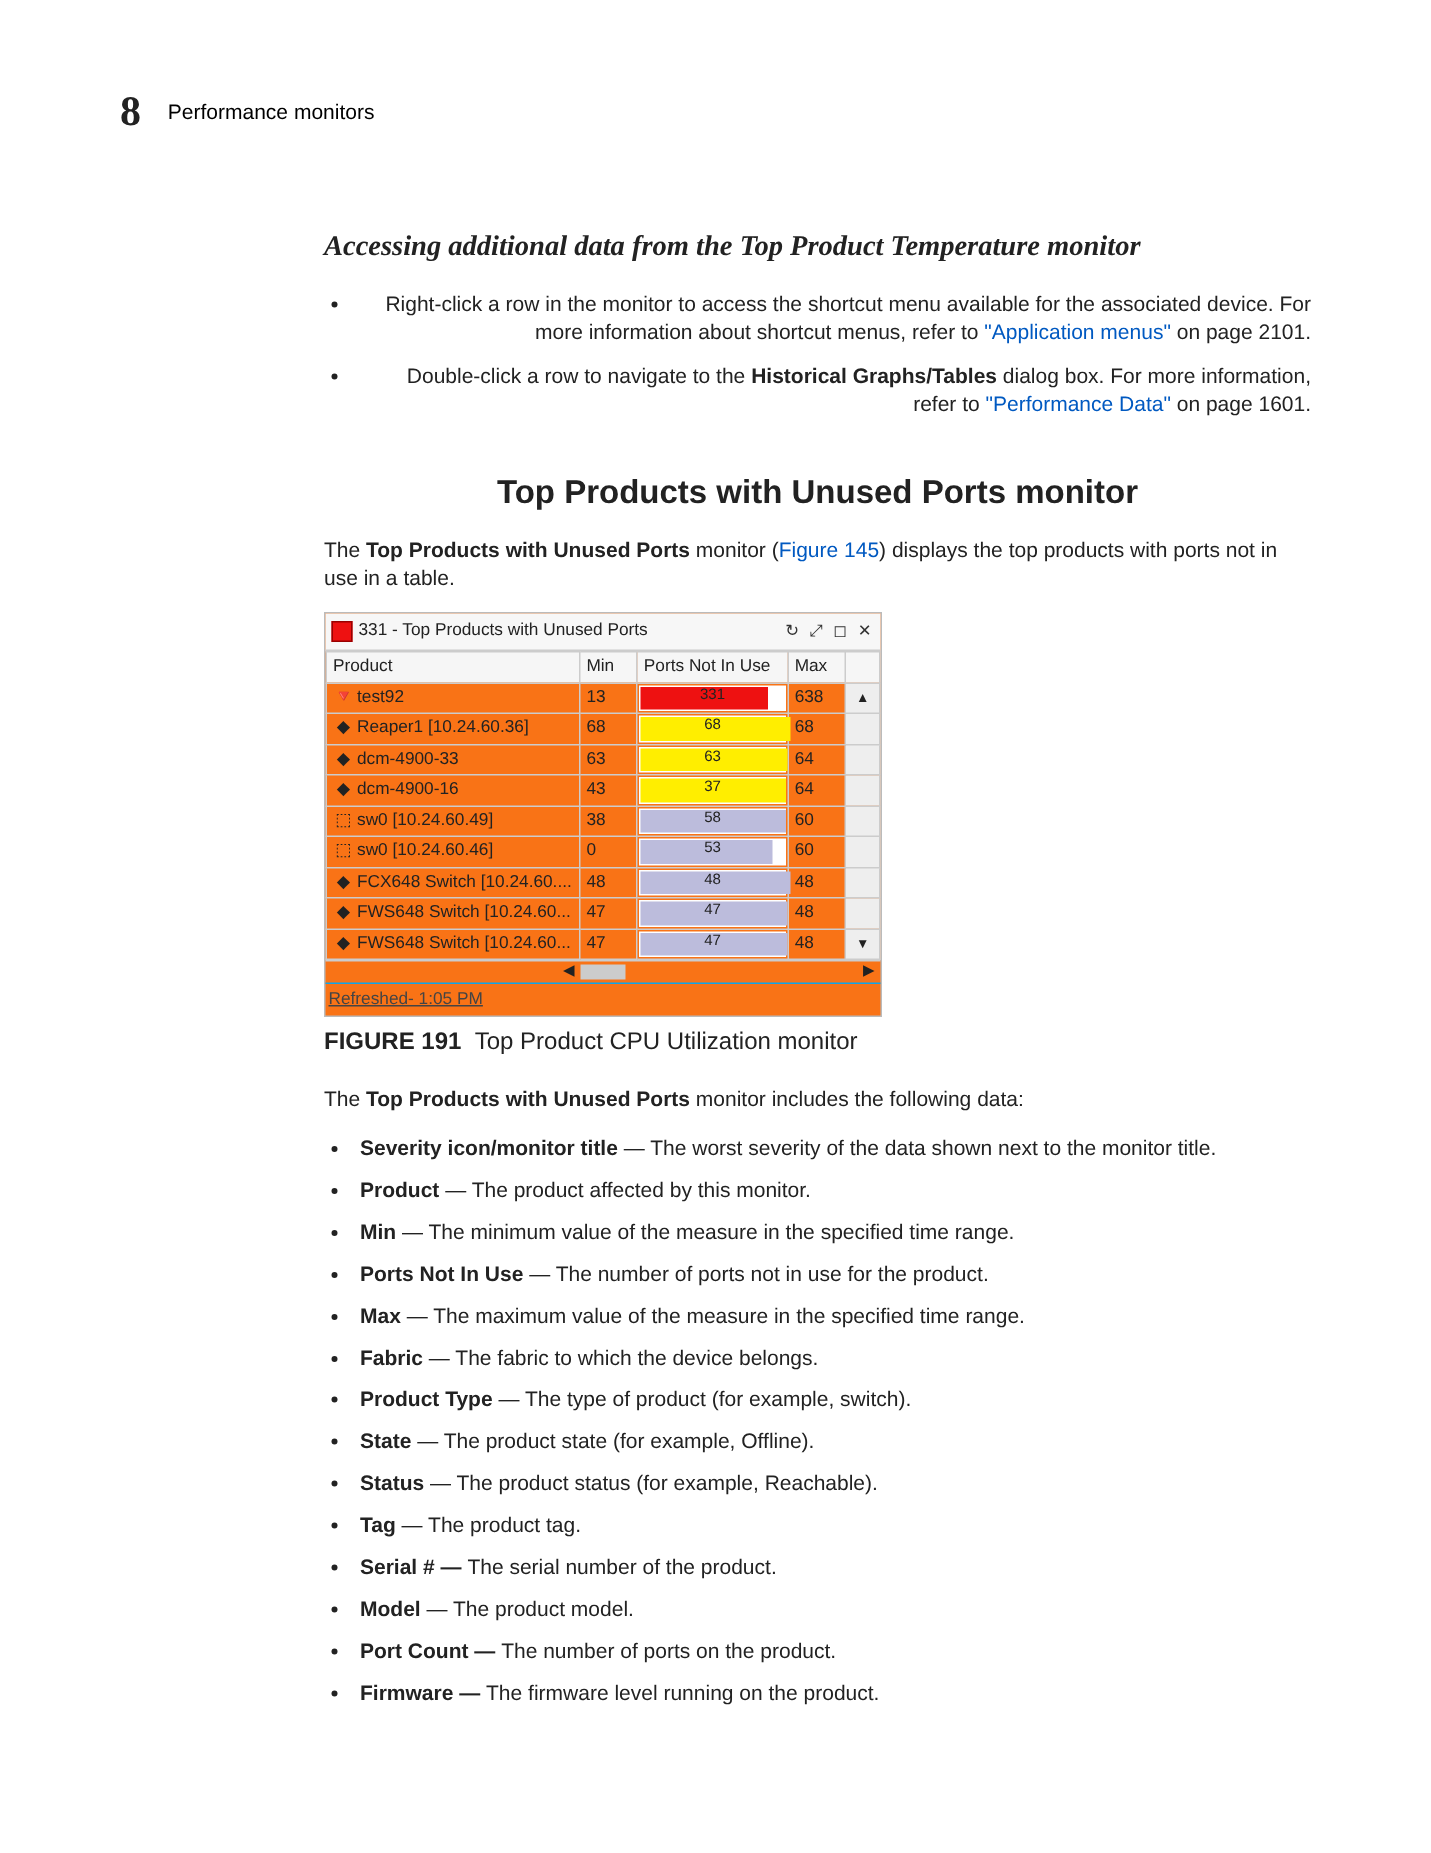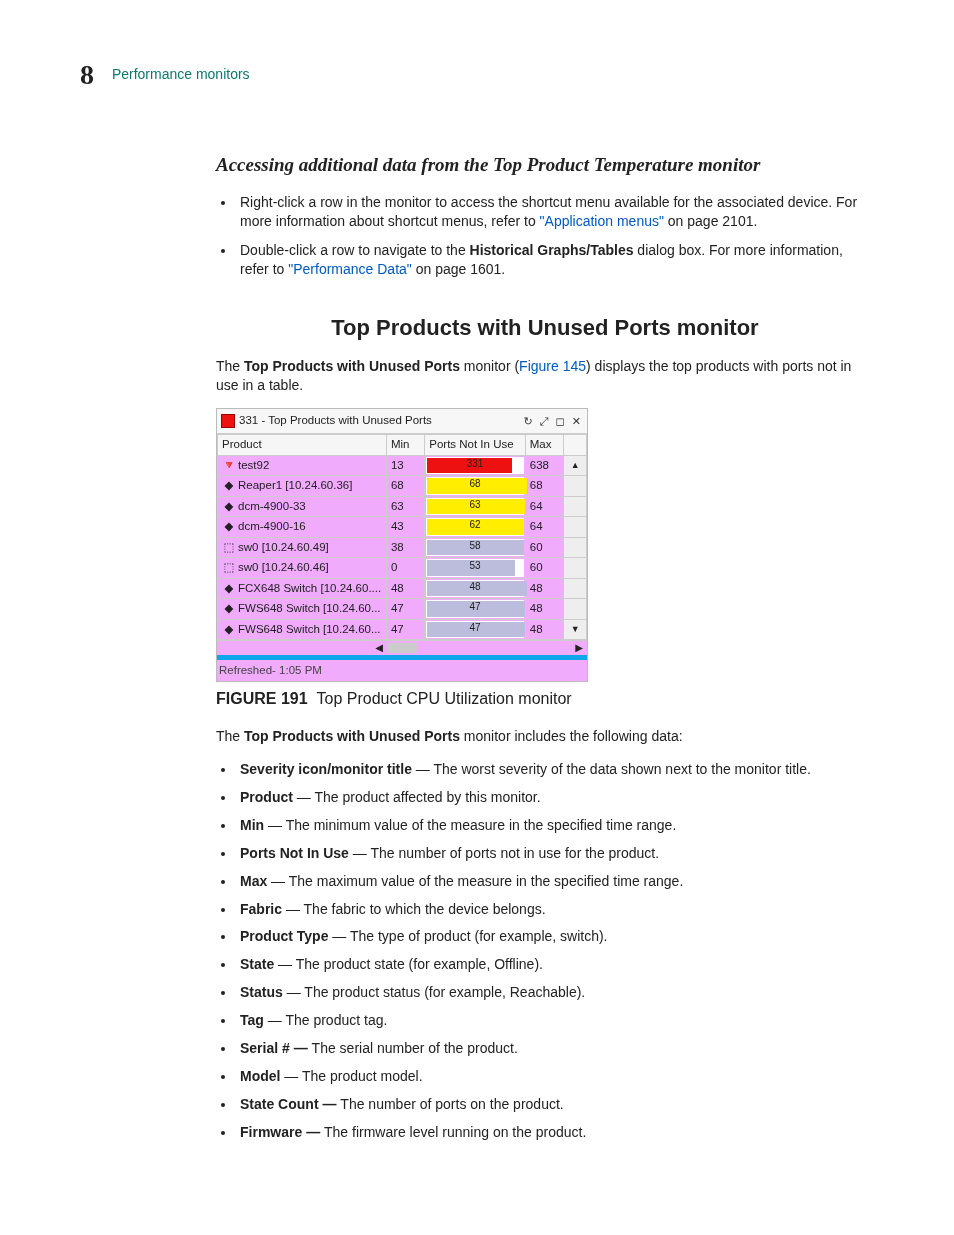--- a/index.html
+++ b/index.html
@@ -18,51 +18,51 @@
     font-size: 28px;
     font-weight: bold;
     display: inline-block;
     vertical-align: middle;
   }
   .header-text {
     font-size: 14px;
     display: inline-block;
     vertical-align: middle;
     margin-left: 14px;
-    color: #0f766e;
+    color: #000000;
   }
   .subhead-italic {
     font-family: Georgia, 'Times New Roman', serif;
     font-style: italic;
     font-weight: bold;
     font-size: 19px;
     margin: 0 0 16px 0;
     padding-left: 136px;
   }
   .body-block { padding-left: 136px; max-width: 670px; }
-  ul.top-bullets { margin: 0 0 26px 0; padding-left: 20px; }
+  ul.top-bullets { margin: 0 0 26px 0; padding-left: 20px; text-align: right; }
   ul.top-bullets li { margin-bottom: 10px; padding-left: 4px; }
   .bold { font-weight: bold; }
   a.xref { color: #0059c1; text-decoration: none; }
   h2.section {
     font-family: Arial, Helvetica, sans-serif;
     font-weight: bold;
     font-size: 22px;
     margin: 34px 0 14px 0;
     padding-left: 136px;
     text-align: center;
   }
   .para { margin: 0 0 14px 0; }
   
   .figure-box {
     border: 1px solid #bbb;
     width: 370px;
     margin: 6px 0 4px 0;
     font-size: 11.5px;
-    background: #f0abfc;
+    background: #f97316;
   }
   .fig-title {
     display: flex; align-items: center;
     padding: 4px 4px;
     border-bottom: 1px solid #ccc;
     background: #f7f7f7;
   }
   .sev-sq { width: 12px; height: 12px; background: #e11; border:1px solid #900; margin-right:4px; }
   .fig-title-text { flex: 1; }
   .fig-icons { font-size: 11px; letter-spacing: 2px; color:#333; }
@@ -80,21 +80,21 @@
   .col-bar  { width: 92px; }
   .col-max  { width: 30px; }
   .col-sb   { width: 14px; background:#eee; }
   .bar-cell { position: relative; padding:0 !important; height:16px; }
   .bar-bg { position:absolute; inset:1px; background:#fff; }
   .bar-fill { position:absolute; top:2px; bottom:2px; left:2px; }
   .bar-label { position:absolute; left:0; right:0; top:0; bottom:0; text-align:center; font-size:10px; line-height:16px; }
   .sb-arrow { text-align:center; font-size:9px; line-height:10px; }
   .hscroll { display:flex; align-items:center; border-top:1px solid #ccc; height:14px; font-size:10px; }
   .hscroll .pad { flex:1; }
-  .refreshed { font-size: 11.5px; color:#444; padding:3px 0 2px 2px; border-top:5px solid #0ea5e9;}
+  .refreshed { font-size: 11.5px; color:#444; padding:3px 0 2px 2px; border-top:1px solid #0ea5e9;text-decoration:underline;}
   .fig-caption { font-size: 16px; margin: 6px 0 18px 0; }
   .fig-caption .label { font-weight: bold; }
   ul.data-list { margin: 6px 0 0 0; padding-left: 20px; }
   ul.data-list li { margin-bottom: 9px; padding-left: 4px; }
   .prod-ico { display:inline-block; width:14px; text-align:center; margin-right:2px; }
 </style>
 </head>
 <body>
 
 <div class="header-line">
@@ -173,21 +173,21 @@
             </td>
             <td>64</td>
             <td class="col-sb">&nbsp;</td>
           </tr>
           <tr>
             <td><span class="prod-ico">◆</span>dcm-4900-16</td>
             <td>43</td>
             <td class="bar-cell">
               <div class="bar-bg"></div>
               <div class="bar-fill" style="width:97%;background:#fe0;"></div>
-              <div class="bar-label">62</div>
+              <div class="bar-label">37</div>
             </td>
             <td>64</td>
             <td class="col-sb">&nbsp;</td>
           </tr>
           <tr>
             <td><span class="prod-ico">⬚</span>sw0 [10.24.60.49]</td>
             <td>38</td>
             <td class="bar-cell">
               <div class="bar-bg"></div>
               <div class="bar-fill" style="width:97%;background:#bcbcdc;"></div>
@@ -268,16 +268,16 @@
       <li><span class="bold">Min</span> — The minimum value of the measure in the specified time range.</li>
       <li><span class="bold">Ports Not In Use</span> — The number of ports not in use for the product.</li>
       <li><span class="bold">Max</span> — The maximum value of the measure in the specified time range.</li>
       <li><span class="bold">Fabric</span> — The fabric to which the device belongs.</li>
       <li><span class="bold">Product Type</span> — The type of product (for example, switch).</li>
       <li><span class="bold">State</span> — The product state (for example, Offline).</li>
       <li><span class="bold">Status</span> — The product status (for example, Reachable).</li>
       <li><span class="bold">Tag</span> — The product tag.</li>
       <li><span class="bold">Serial # — </span>The serial number of the product.</li>
       <li><span class="bold">Model</span> — The product model.</li>
-      <li><span class="bold">State Count — </span>The number of ports on the product.</li>
+      <li><span class="bold">Port Count — </span>The number of ports on the product.</li>
       <li><span class="bold">Firmware — </span>The firmware level running on the product.</li>
     </ul>
 </div>
 
 </body></html>

